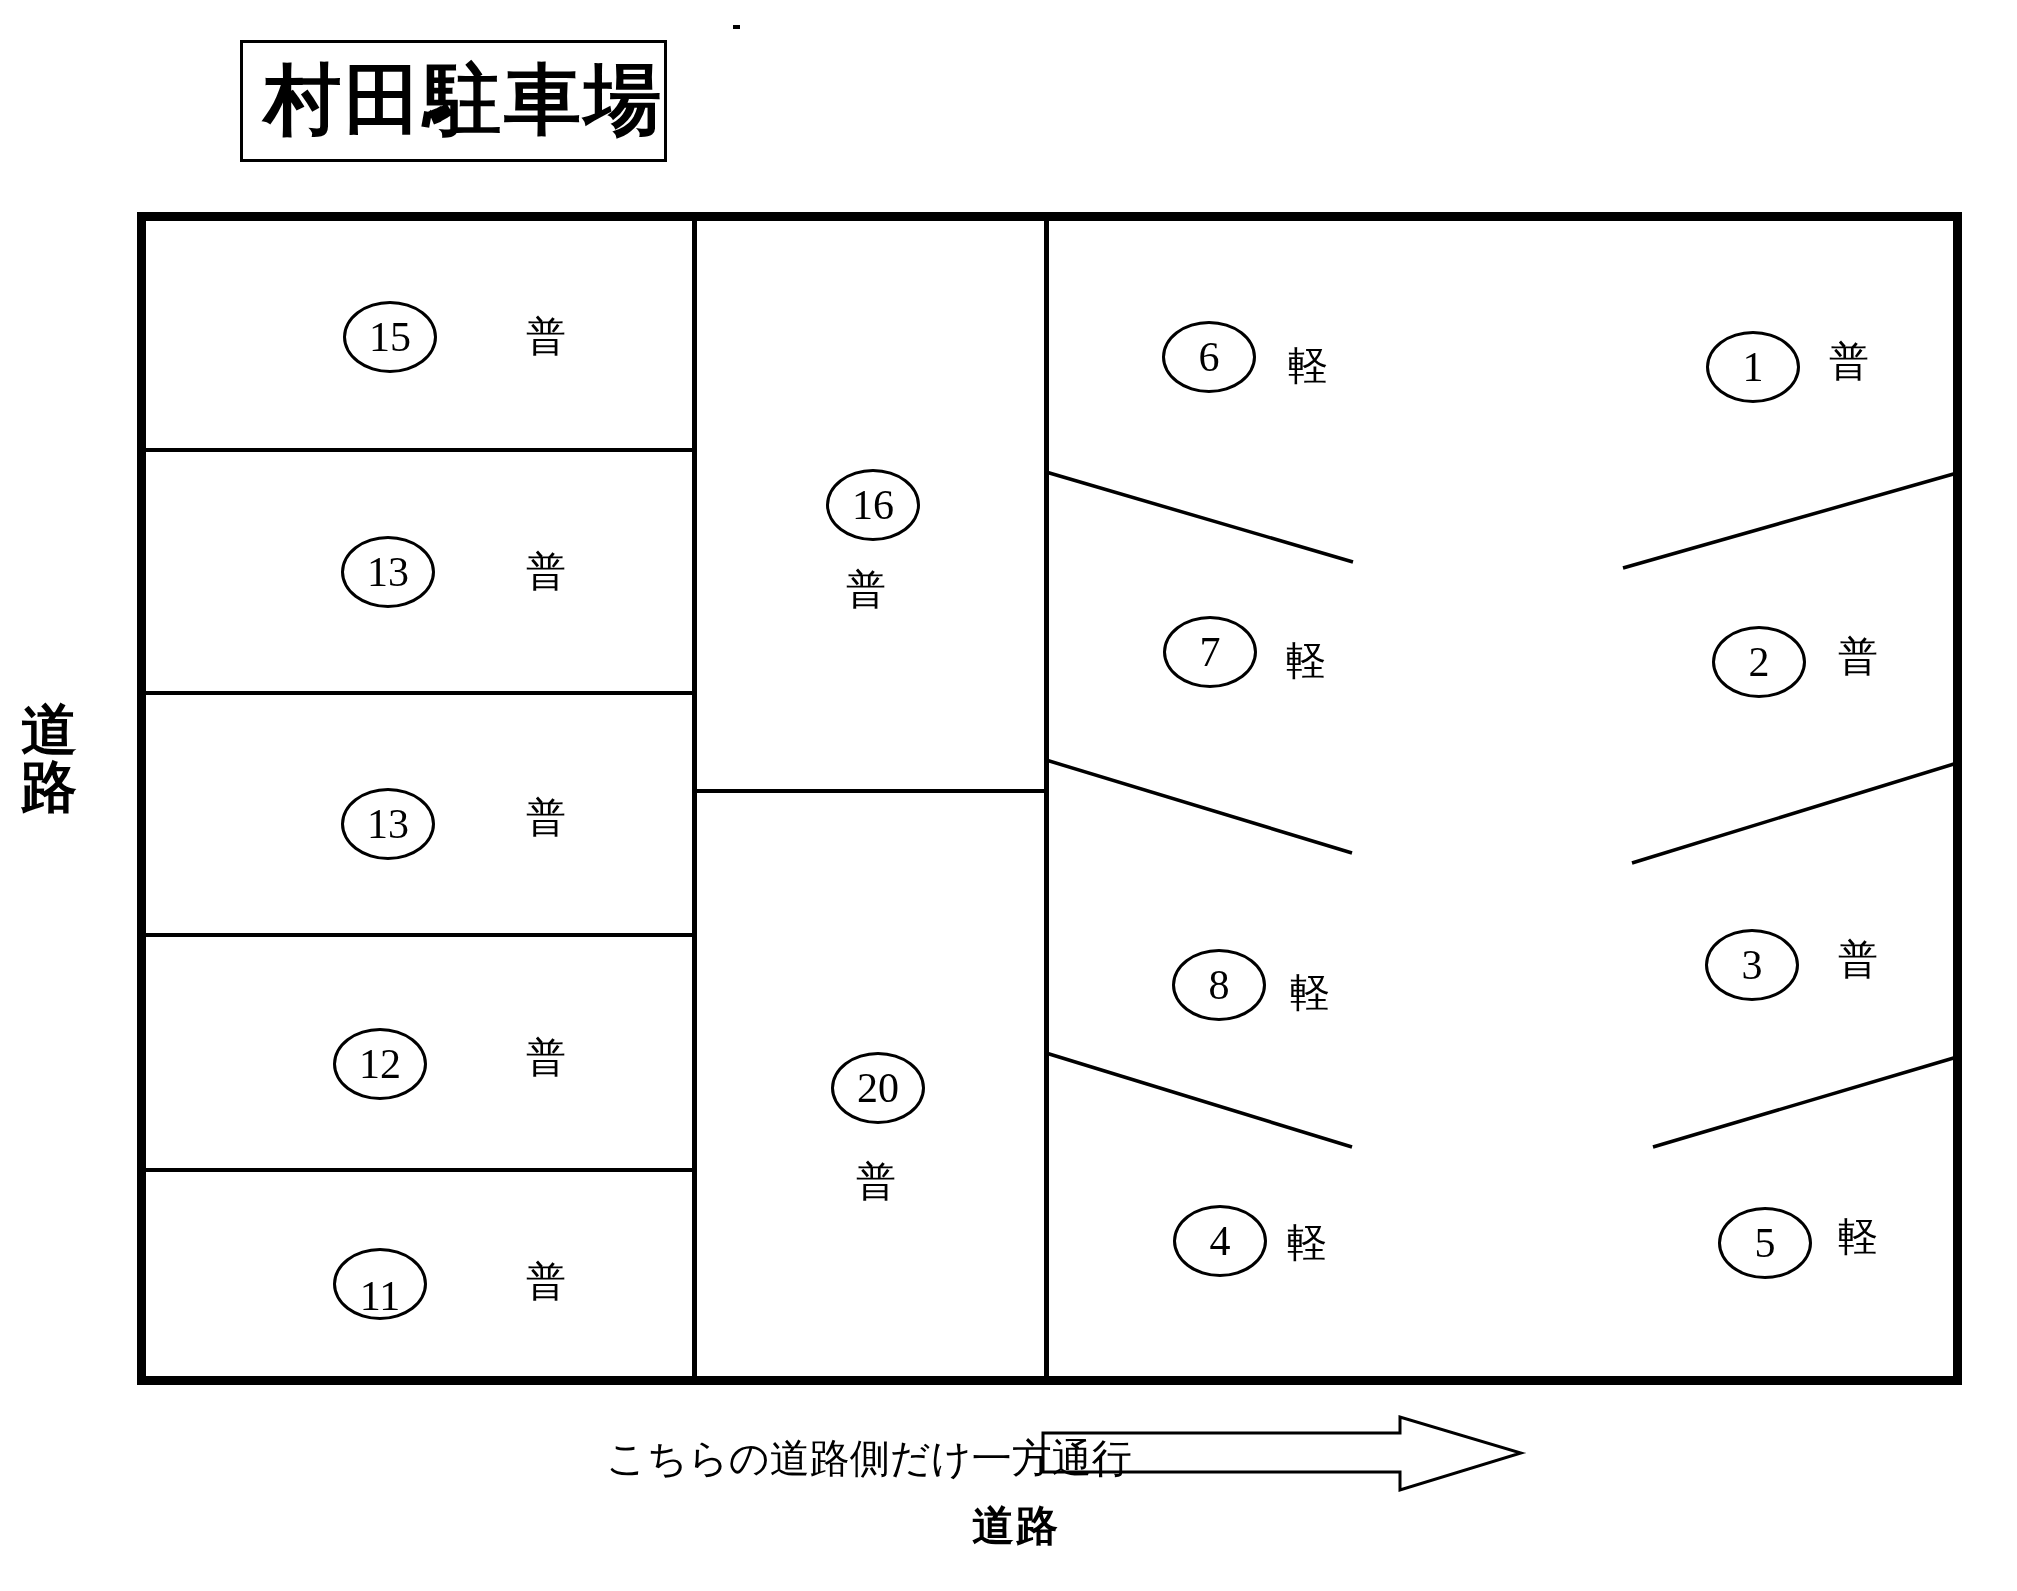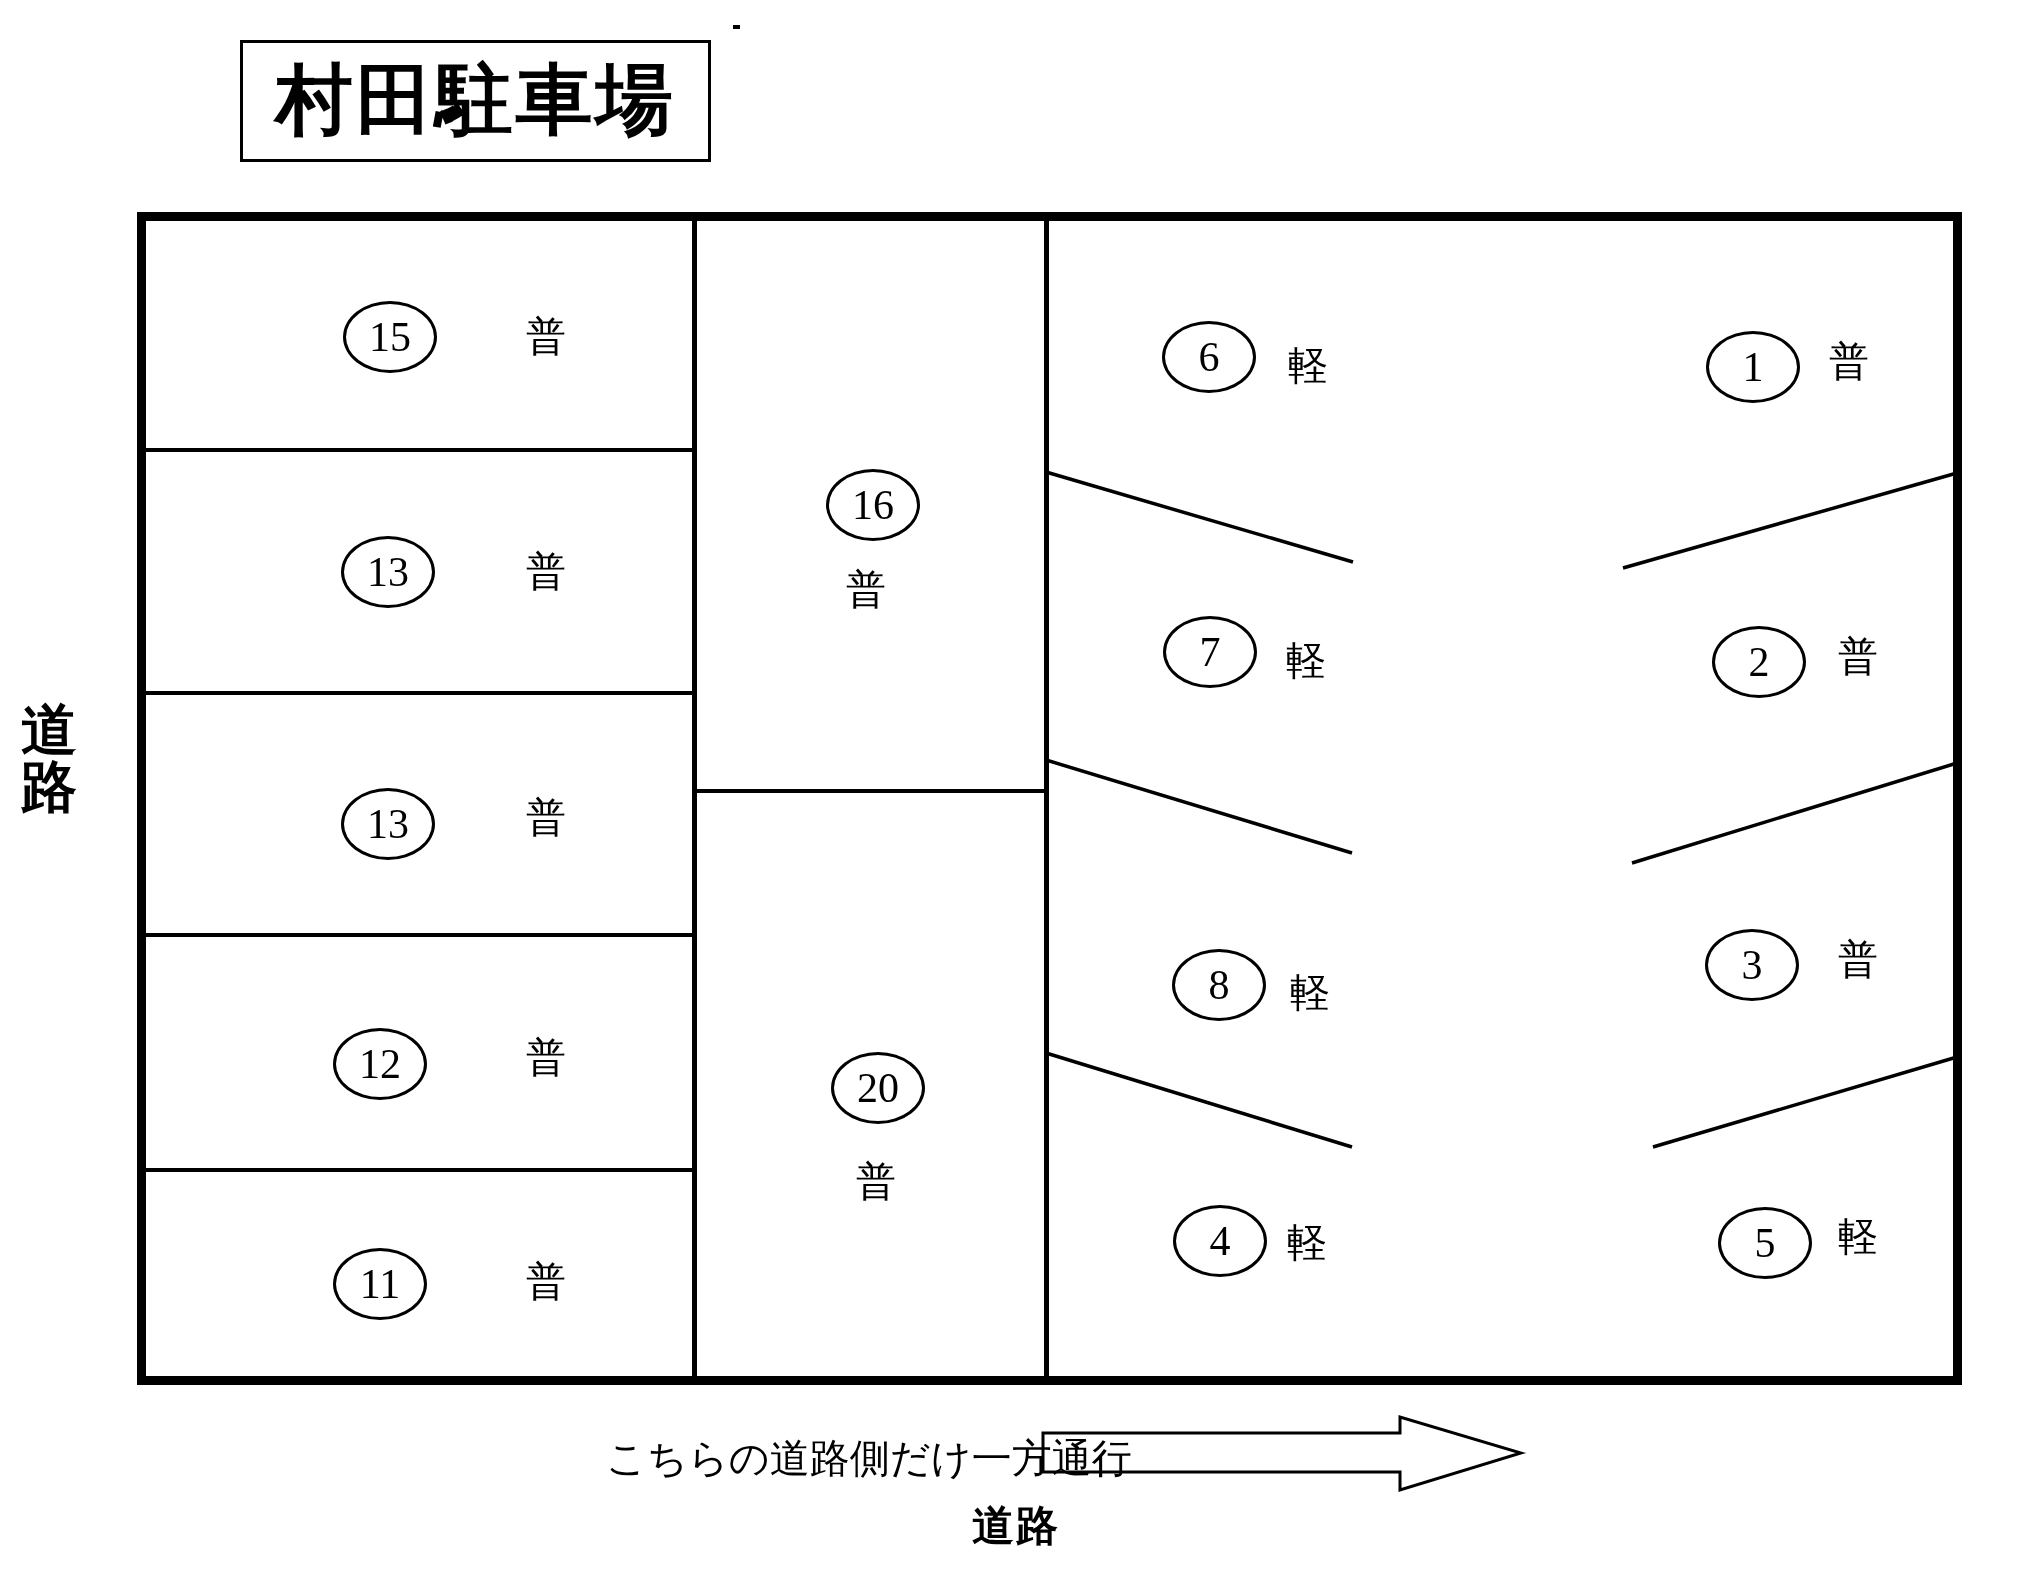--- a/index.html
+++ b/index.html
@@ -2,23 +2,23 @@
 <html><head>
 <meta charset="utf-8">
 <style>
   html,body{margin:0;padding:0;background:#ffffff;}
   .stage{
     position:relative;width:2017px;height:1591px;background:#ffffff;overflow:hidden;
     font-family:"Liberation Serif","DejaVu Serif",serif;color:#000;
   }
   
   .title-box{
-    position:absolute;left:240px;top:40px;width:471px;height:122px;
+    position:absolute;left:240px;top:40px;width:427px;height:122px;
     border:3px solid #000;box-sizing:border-box;
-    display:flex;align-items:center;justify-content:center;
+    display:flex;align-items:center;justify-content:flex-end;
   }
   .title-box span{font-size:77px;font-weight:bold;letter-spacing:3px;white-space:nowrap;}
   
   .lot{
     position:absolute;left:137px;top:212px;width:1825px;height:1173px;
     border:9px solid #000;box-sizing:border-box;background:transparent;
   }
   .vline{position:absolute;width:5px;background:#000;}
   .hline{position:absolute;height:4px;background:#000;}
   
@@ -94,21 +94,21 @@
   <div class="circle" style="left:388px;top:824px;">
       <span>13</span>
     </div>
   <div class="type" style="left:546px;top:818px;">普</div>
 
   <div class="circle" style="left:380px;top:1064px;text-align:right;">
       <span>12</span>
     </div>
   <div class="type" style="left:546px;top:1058px;">普</div>
 
-  <div class="circle" style="left:380px;top:1284px;">
+  <div class="circle" style="left:380px;top:1284px;align-items:flex-end;">
       <span>11</span>
     </div>
   <div class="type" style="left:546px;top:1282px;">普</div>
 
   <div class="circle" style="left:873px;top:505px;">
       <span>16</span>
     </div>
   <div class="type" style="left:866px;top:590px;">普</div>
 
   <div class="circle" style="left:878px;top:1088px;">

